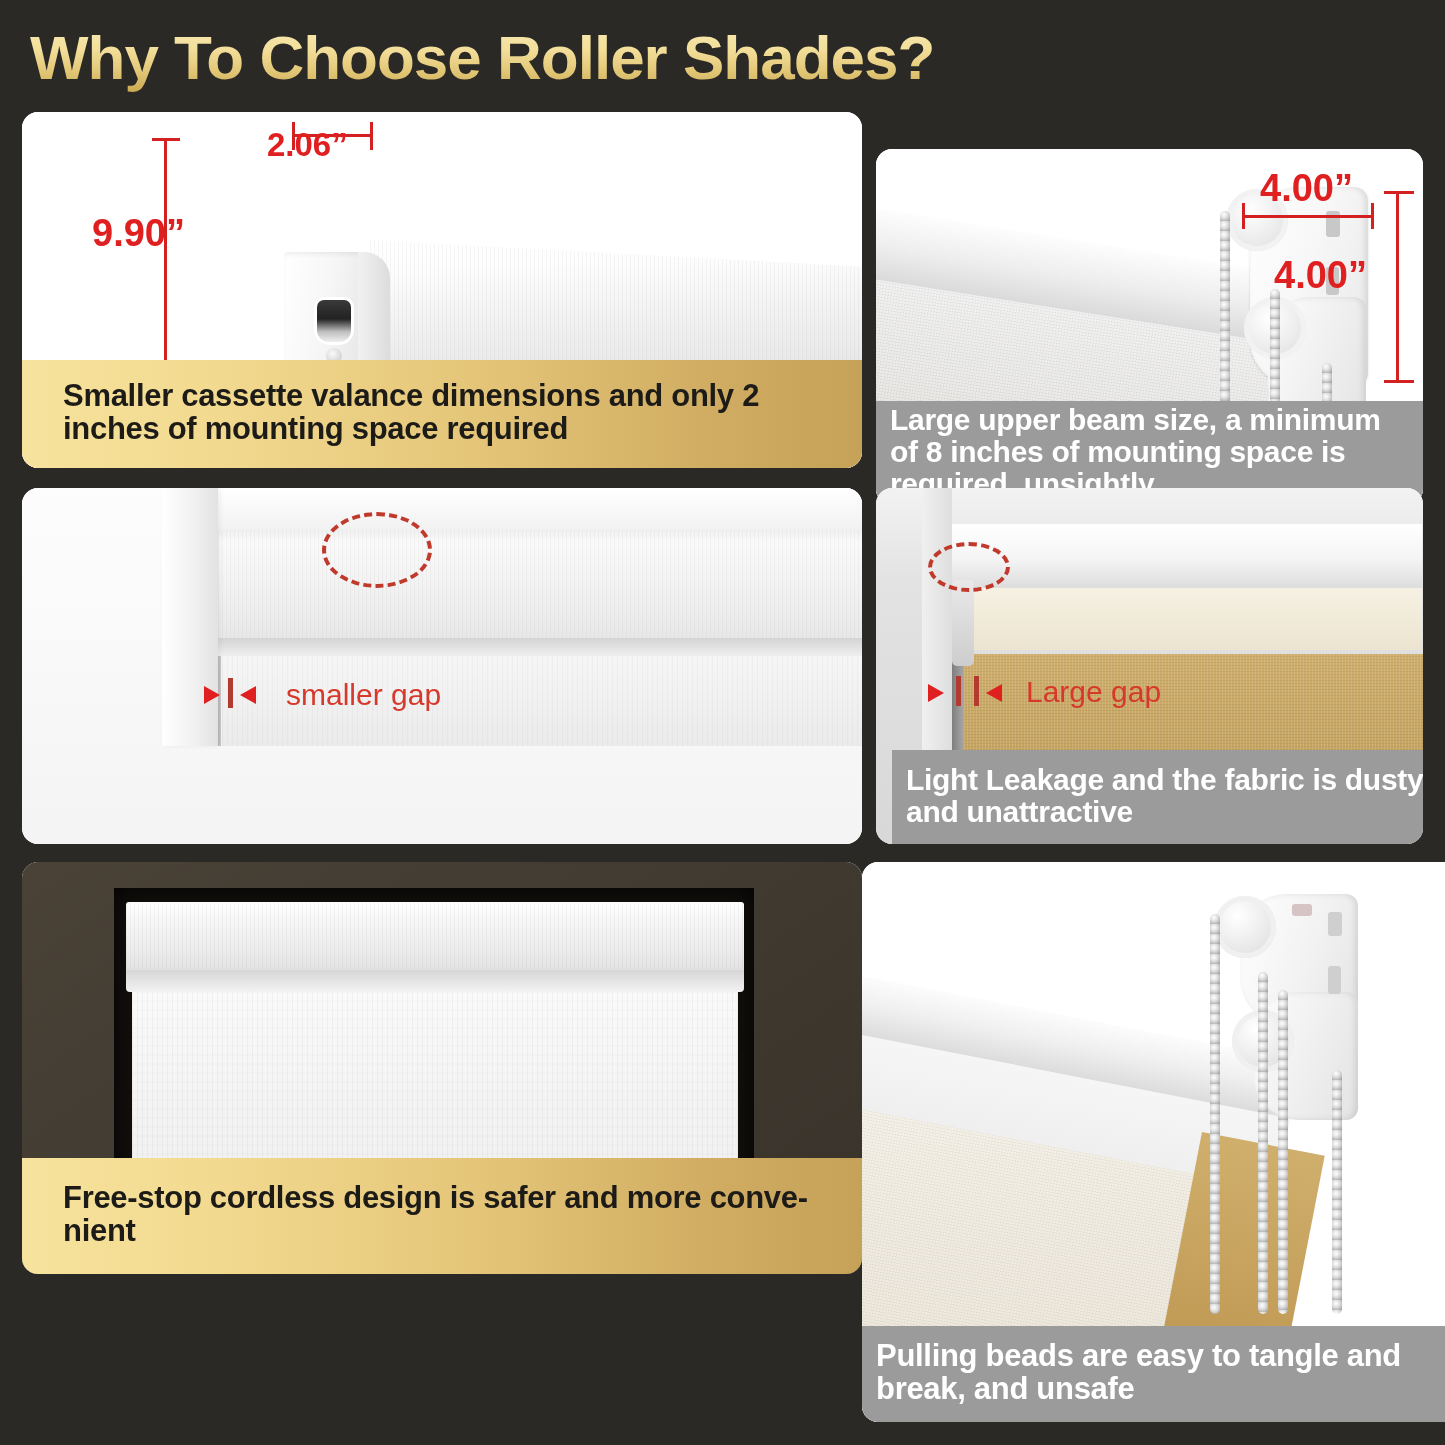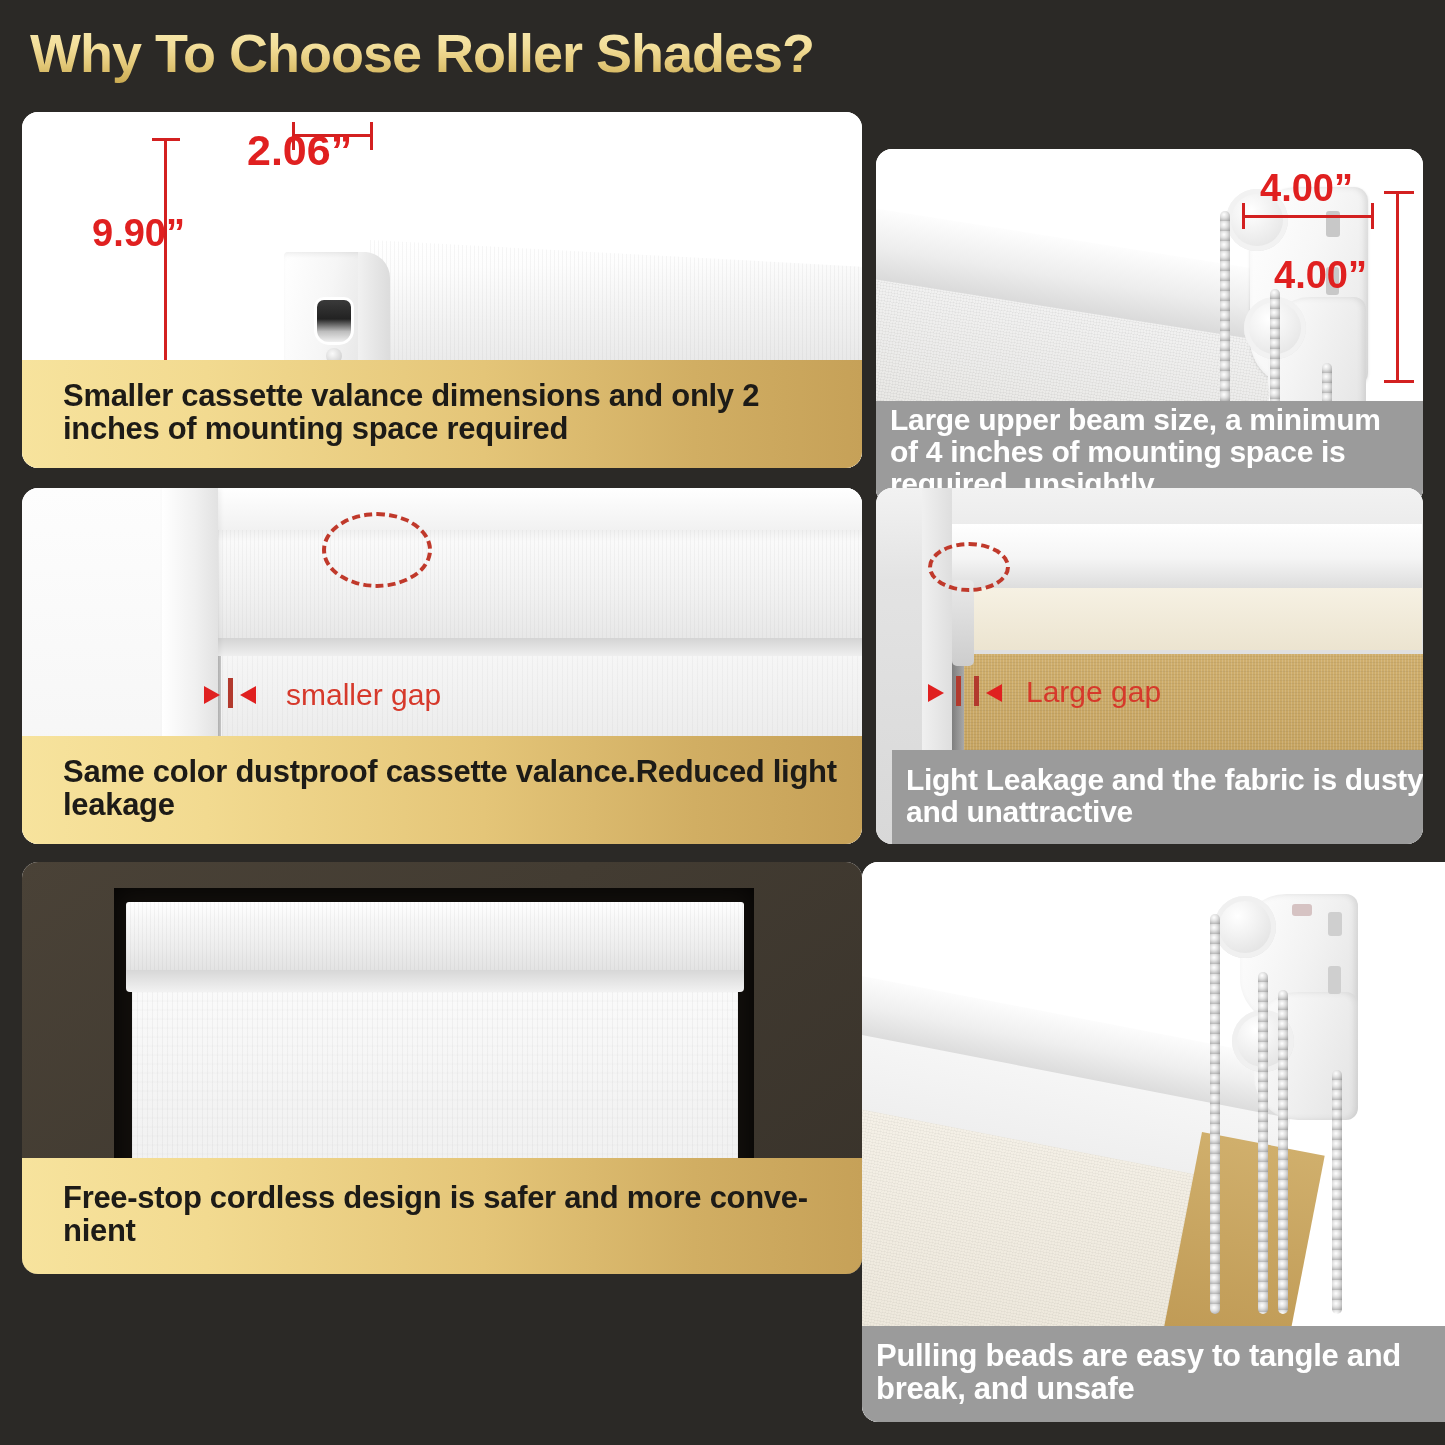--- a/index.html
+++ b/index.html
@@ -8,21 +8,21 @@
     background:#2b2926;
     font-family:"Liberation Sans", sans-serif;
     overflow:hidden;
     position:relative;
   }
 
   
   #title-bar { position:absolute; left:0; top:0; width:1445px; height:108px; }
   #page-title {
     position:absolute; left:30px; top:22px;
-    font-size:54px; font-weight:bold;
+    font-size:62px; font-weight:bold;
     letter-spacing:-1px;
     background:linear-gradient(180deg,#f7eab4 0%,#f3df9b 38%,#e3c878 68%,#c9a94f 100%);
     -webkit-background-clip:text; background-clip:text;
     -webkit-text-fill-color:transparent; color:#e8cd82;
     white-space:nowrap;
     text-shadow:0 0 0 rgba(0,0,0,0);
   }
 
   
   .panel {
@@ -401,21 +401,21 @@
     <div class="railBot"></div>
     <div class="fabric"></div>
     <div class="endcap"></div>
     <div class="slot"></div>
     <div class="screw2"></div>
     <div class="screw1"></div>
 
     <div class="dline h" style="left:272px; top:22px; width:78px;"></div>
     <div class="tick" style="left:270px; top:10px; width:3px; height:28px; background:#d32020;"></div>
     <div class="tick" style="left:348px; top:10px; width:3px; height:28px; background:#d32020;"></div>
-    <div class="dim-text" style="left:225px; top:14px; font-size:43px;">2.06”</div>
+    <div class="dim-text" style="left:245px; top:14px; font-size:33px;">2.06”</div>
 
     <div class="dline v" style="left:142px; top:26px; height:300px;"></div>
     <div class="tick" style="left:130px; top:26px; width:28px; height:3px; background:#d32020;"></div>
     <div class="tick" style="left:130px; top:323px; width:28px; height:3px; background:#d32020;"></div>
     <div class="dim-text" style="left:70px; top:100px; font-size:38px;">9.90”</div>
   </div>
   <div class="caption cap-gold">Smaller cassette valance dimensions and only 2 inches of mounting space required</div>
 </div>
 
 <div class="panel" id="p2">
@@ -437,41 +437,40 @@
     <div class="dline h" style="left:368px; top:66px; width:130px;"></div>
     <div class="tick" style="left:366px; top:54px; width:3px; height:26px;"></div>
     <div class="tick" style="left:495px; top:54px; width:3px; height:26px;"></div>
     <div class="dim-text" style="left:384px; top:18px; font-size:38px;">4.00”</div>
 
     <div class="dline v" style="left:520px; top:44px; height:190px;"></div>
     <div class="tick" style="left:508px; top:42px; width:30px; height:3px;"></div>
     <div class="tick" style="left:508px; top:231px; width:30px; height:3px;"></div>
     <div class="dim-text" style="left:398px; top:105px; font-size:38px;">4.00”</div>
   </div>
-  <div class="caption cap-gray">Large upper beam size, a minimum of 4 inches of mounting space is required, unsightly</div>
+  <div class="caption cap-gray">Large upper beam size, a minimum of 8 inches of mounting space is required, unsightly</div>
 </div>
 
 <div class="panel" id="p3">
   <div class="photo">
     <div class="wall"></div>
     <div class="frameTop"></div>
     <div class="gapstrip"></div>
     <div class="headrail"></div>
     <div class="lip"></div>
     <div class="fab"></div>
     <div class="frameL"></div>
 
     <div class="dashed-ellipse" style="left:300px; top:24px; width:110px; height:76px;"></div>
 
     <div class="arrow-r" style="left:182px; top:198px;"></div>
     <div class="gap-bar" style="left:206px; top:190px; width:5px; height:30px;"></div>
     <div class="arrow-l" style="left:218px; top:198px;"></div>
     <div class="gap-label" style="left:264px; top:190px;">smaller gap</div>
   </div>
-  <div class="caption cap-gold">Same color dustproof cassette valance.Reduced light leakage</div>
 </div>
 
 <div class="panel" id="p4">
   <div class="photo">
     <div class="bgw"></div>
     <div class="roll"></div>
     <div class="cream"></div>
     <div class="tan"></div>
     <div class="gapdark"></div>
     <div class="bracketSm"></div>

